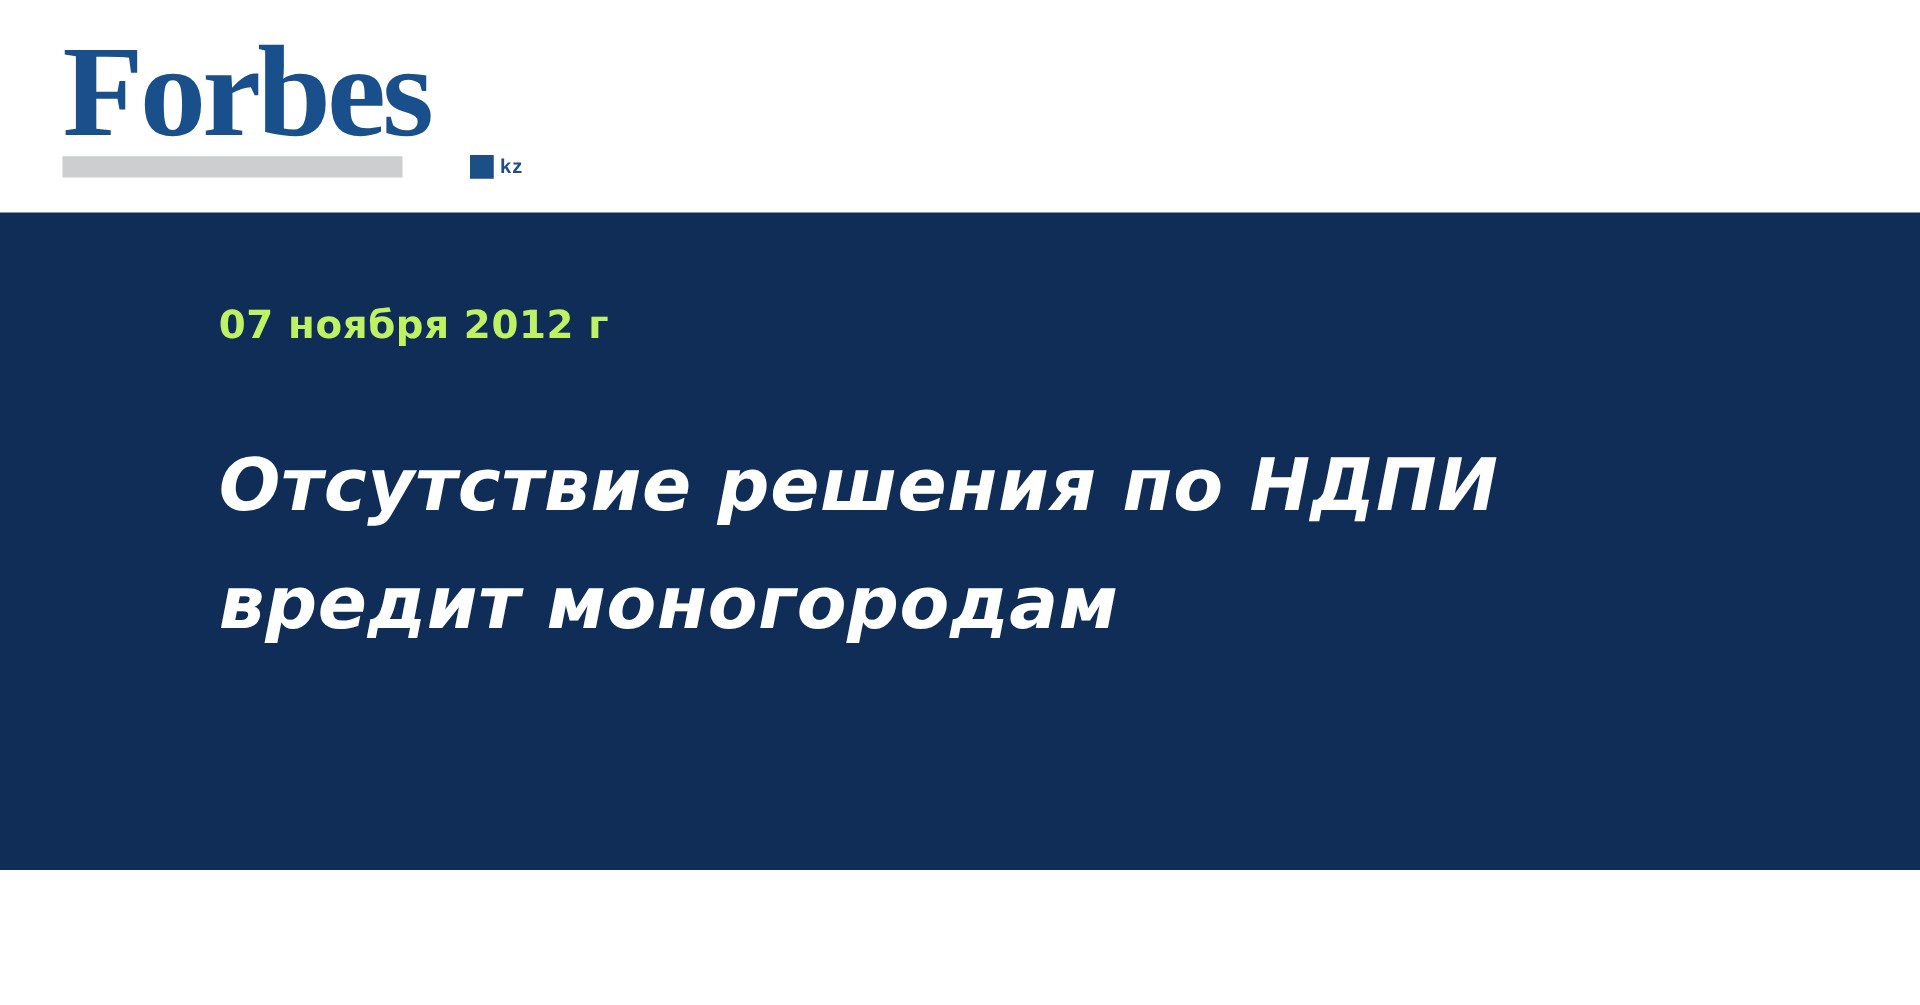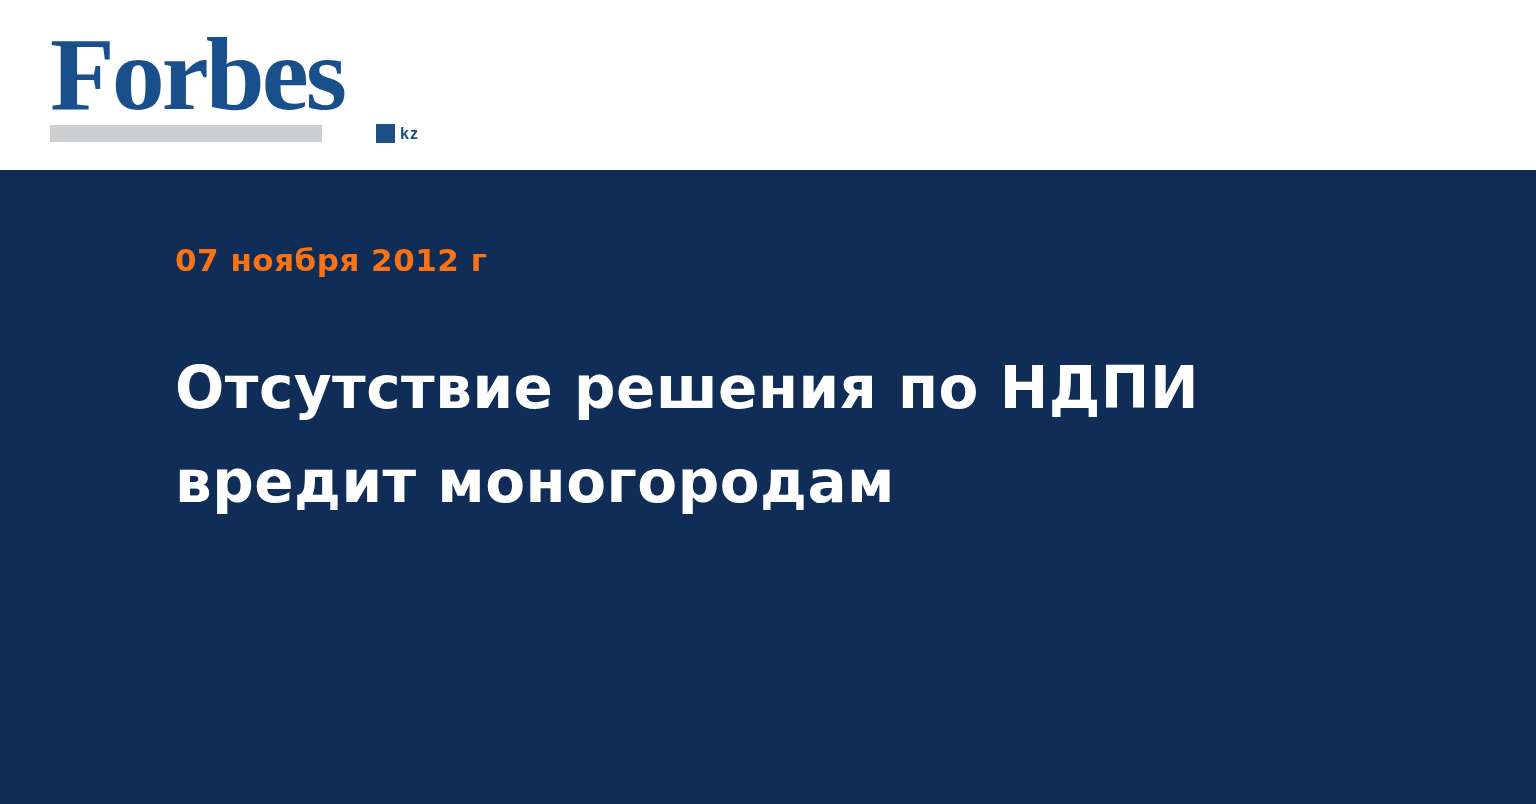--- a/index.html
+++ b/index.html
@@ -11,21 +11,21 @@
     width: 1536px;
     height: 804px;
     overflow: hidden;
     background: #ffffff;
     font-family: "Liberation Sans", "DejaVu Sans", sans-serif;
   }
 
   .page {
     position: relative;
     width: 1536px;
-    height: 804px;
+    height: 696px;
     display: flex;
     flex-direction: column;
   }
 
   
   .site-header {
     position: relative;
     height: 170px;
     background: #ffffff;
     flex: 0 0 170px;
@@ -108,34 +108,35 @@
     top: 75px;
     right: 140px;
   }
 
   .article-date {
     font-family: "DejaVu Sans", "Liberation Sans", sans-serif;
     font-weight: 700;
     font-size: 31px;
     line-height: 1;
     letter-spacing: 0.5px;
-    color: #f97316;
+    color: #bef264;
     margin: 0 0 66px 0;
     white-space: nowrap;
   }
 
   .article-title {
     font-family: "DejaVu Sans", "Liberation Sans", sans-serif;
     font-weight: 700;
     font-size: 58px;
     line-height: 1.62;
     letter-spacing: 0.5px;
     color: #ffffff;
     margin: 0;
     max-width: 1060px;
+    font-style: italic;
   }
 </style>
 </head>
 <body>
 
 <div class="page">
 
   <header class="site-header">
     <a class="logo" href="#">
       <span class="logo-wordmark">Forbes</span>

